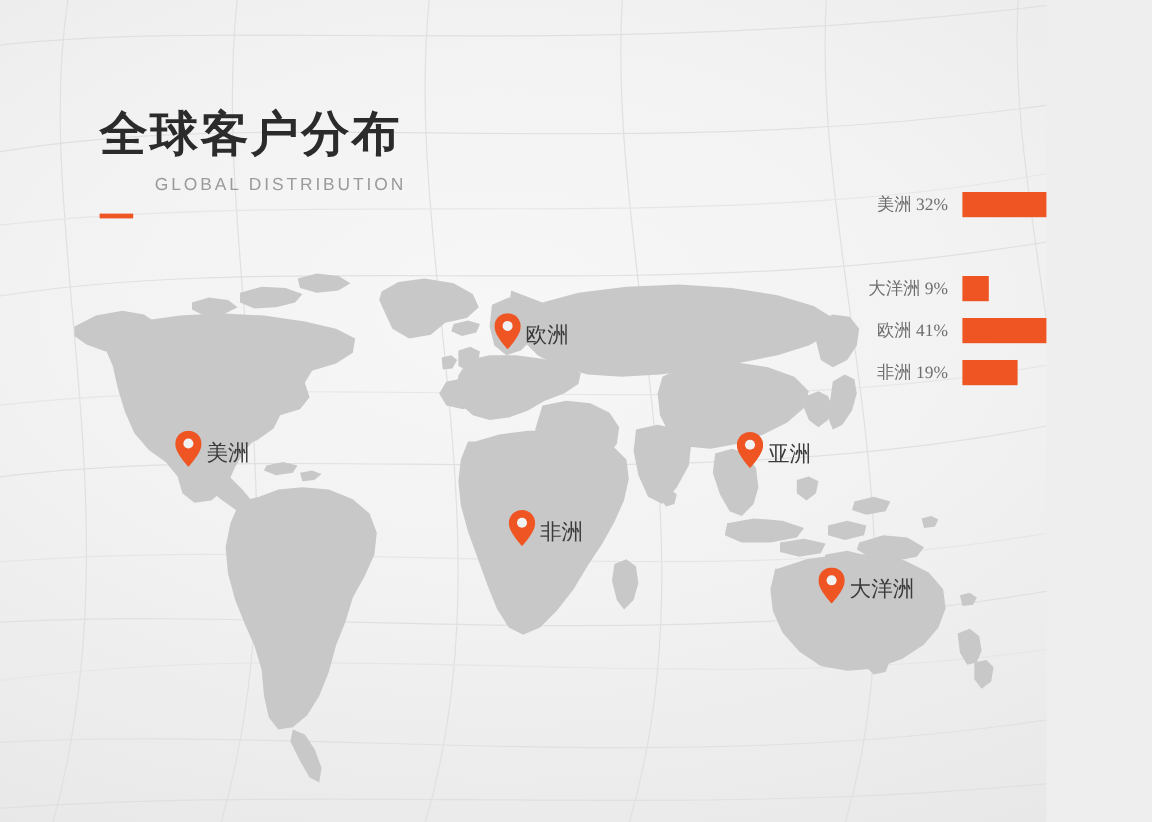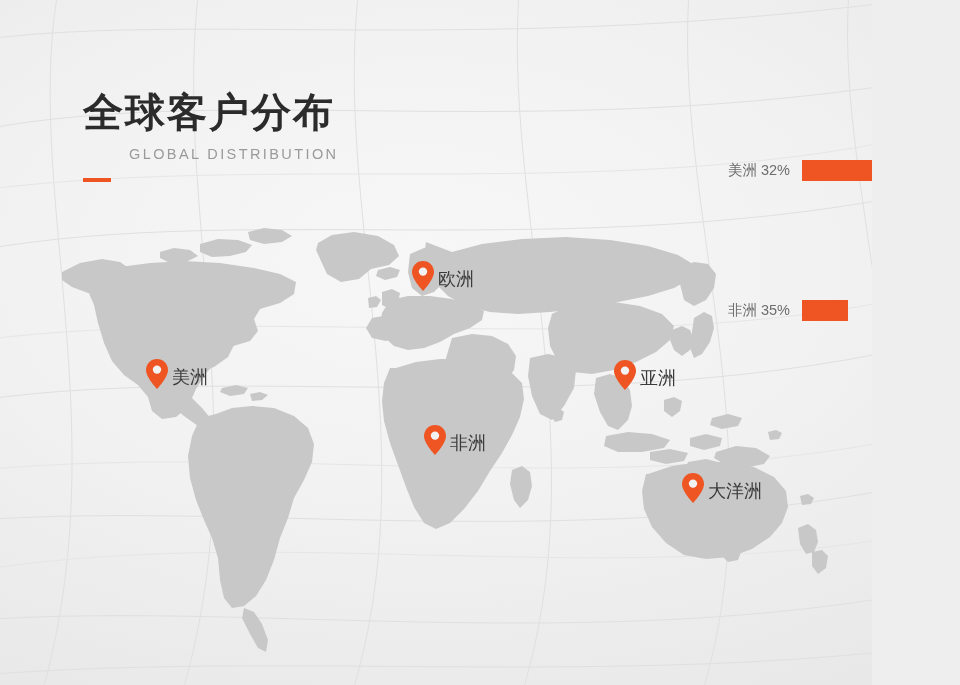--- a/index.html
+++ b/index.html
@@ -40,21 +40,21 @@
     font-size:18px;color:#3a3a3a;white-space:nowrap;
     font-family:"DejaVu Sans","Liberation Sans",sans-serif;
   }
 
   
   #chart{position:absolute;left:700px;top:150px;width:240px;height:180px;}
   .chart-row{position:absolute;left:0;height:28px;width:240px;}
   .row-label{
     position:absolute;right:150px;top:2px;
     font-size:14.5px;color:#6d6d6d;white-space:nowrap;text-align:right;
-    font-family:Liberation Sans, sans-serif;
+    font-family:Liberation Serif, serif;
   }
   .row-bar{
     position:absolute;left:102px;top:1px;height:21px;background:#ee5523;
   }
 </style>
 </head>
 <body>
 
 <div id="stage">
 
@@ -216,19 +216,27 @@
         </svg>
         <div class="marker-label">大洋洲</div>
       </div>
     </div>
 
   <div id="chart">
       <div class="chart-row" style="top: 9px;">
         <div class="row-label">美洲 32%</div>
         <div class="row-bar" style="width: 78.0488px; background: rgb(238, 85, 35);"></div>
       </div>
+      <div class="chart-row" style="top: 79px;">
+        <div class="row-label">大洋洲 9%</div>
+        <div class="row-bar" style="width: 21.9512px; background: rgb(238, 85, 35);"></div>
+      </div>
+      <div class="chart-row" style="top: 114px;">
+        <div class="row-label">欧洲 41%</div>
+        <div class="row-bar" style="width: 100px; background: rgb(238, 85, 35);"></div>
+      </div>
       <div class="chart-row" style="top: 149px;">
-        <div class="row-label">非洲 35%</div>
+        <div class="row-label">非洲 19%</div>
         <div class="row-bar" style="width: 46.3415px; background: rgb(238, 85, 35);"></div>
       </div>
     </div>
 
 </div>
 
 </body></html>

